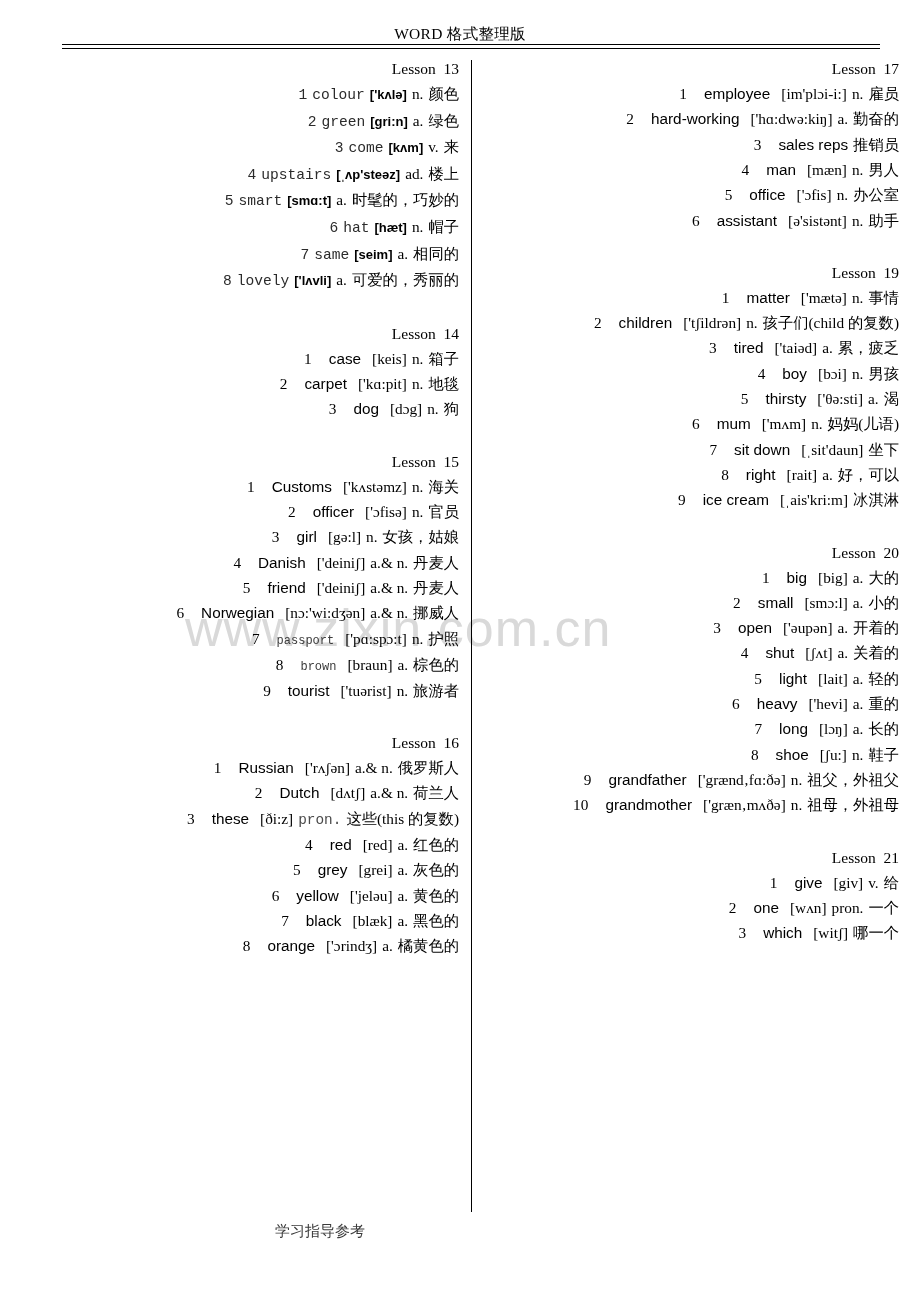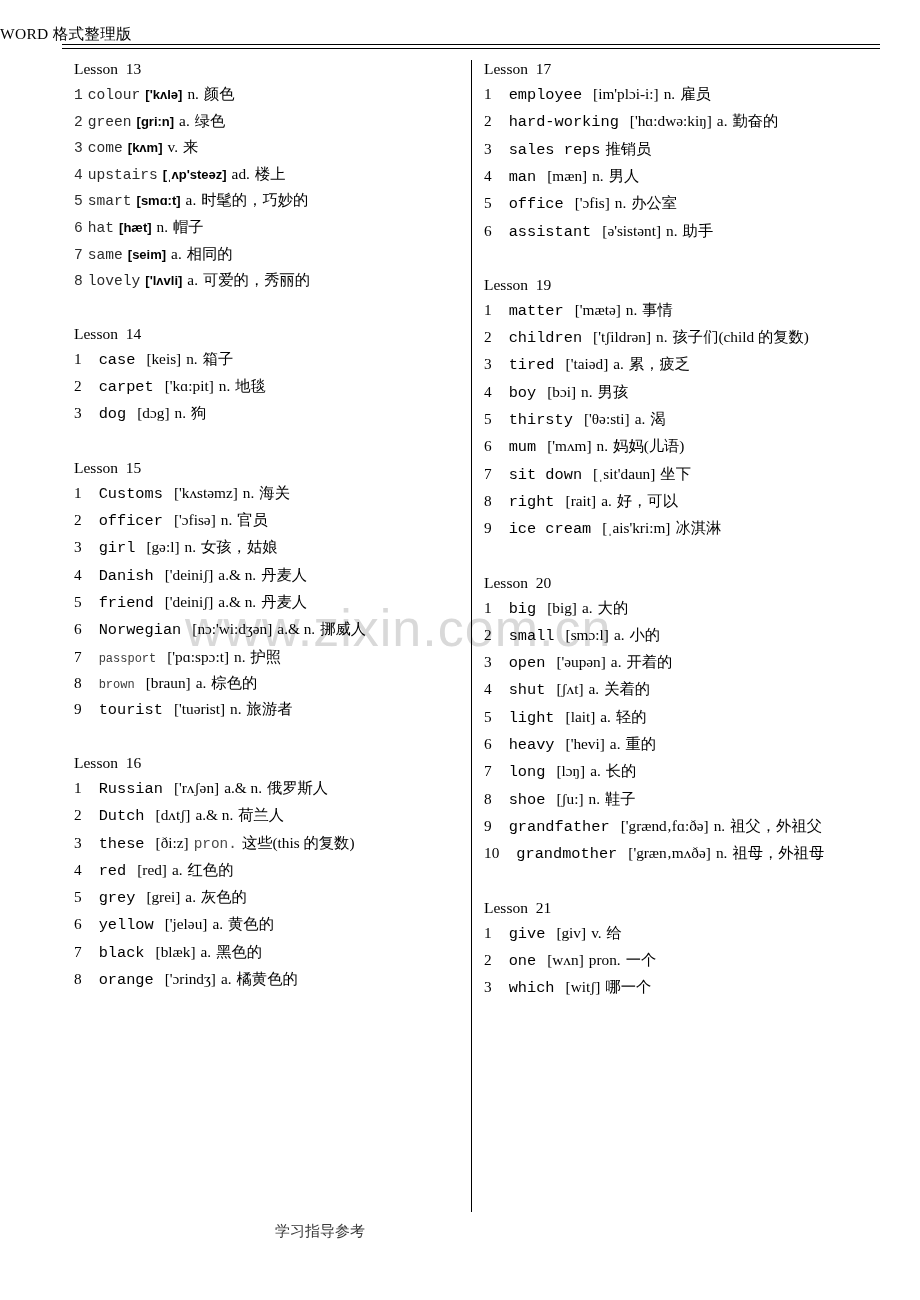--- a/index.html
+++ b/index.html
@@ -24,20 +24,21 @@
     width: 920px;
     height: 1300px;
   }
 
   
   .header {
     position: absolute;
     left: 0;
     top: 24px;
     width: 920px;
+    text-align: center;
     font-family: "Liberation Serif", "DejaVu Serif", serif;
     font-size: 15.5px;
     letter-spacing: .3px;
     color: #000;
   }
   .header-rule {
     position: absolute;
     left: 62px;
     top: 44px;
     width: 818px;
@@ -88,20 +89,21 @@
     position: absolute;
     left: 471px;
     top: 0px;
     width: 0;
     height: 1152px;
     border-left: 1.6px solid #000;
   }
   .col {
     position: absolute;
     top: 0;
+    text-align: right;
   }
   .col-left  { left: 74px;  width: 385px; }
   .col-right { left: 484px; width: 415px; }
 
   
   .lesson { margin-bottom: 0; }
   .lesson-title {
     font-size: 15.5px;
     font-family: "Liberation Serif", "DejaVu Serif", serif;
     margin: 0 0 9px 0;
@@ -113,21 +115,21 @@
     font-size: 15.3px;
     line-height: 1.0;
     margin-bottom: 10px;
     white-space: nowrap;
   }
   .num {
     display: inline-block;
     font-family: "Liberation Serif", "DejaVu Serif", serif;
   }
   .word {
-    font-family: Liberation Mono, monospace;
+    font-family: Liberation Sans, sans-serif;
   }
   .ipa {
     font-family: "Liberation Serif", "DejaVu Serif", serif;
   }
   .pos {
     font-family: "Liberation Serif", "DejaVu Serif", serif;
   }
   .cn {
     font-family: "Liberation Serif", "DejaVu Serif", serif;
     margin-top: 36px;

